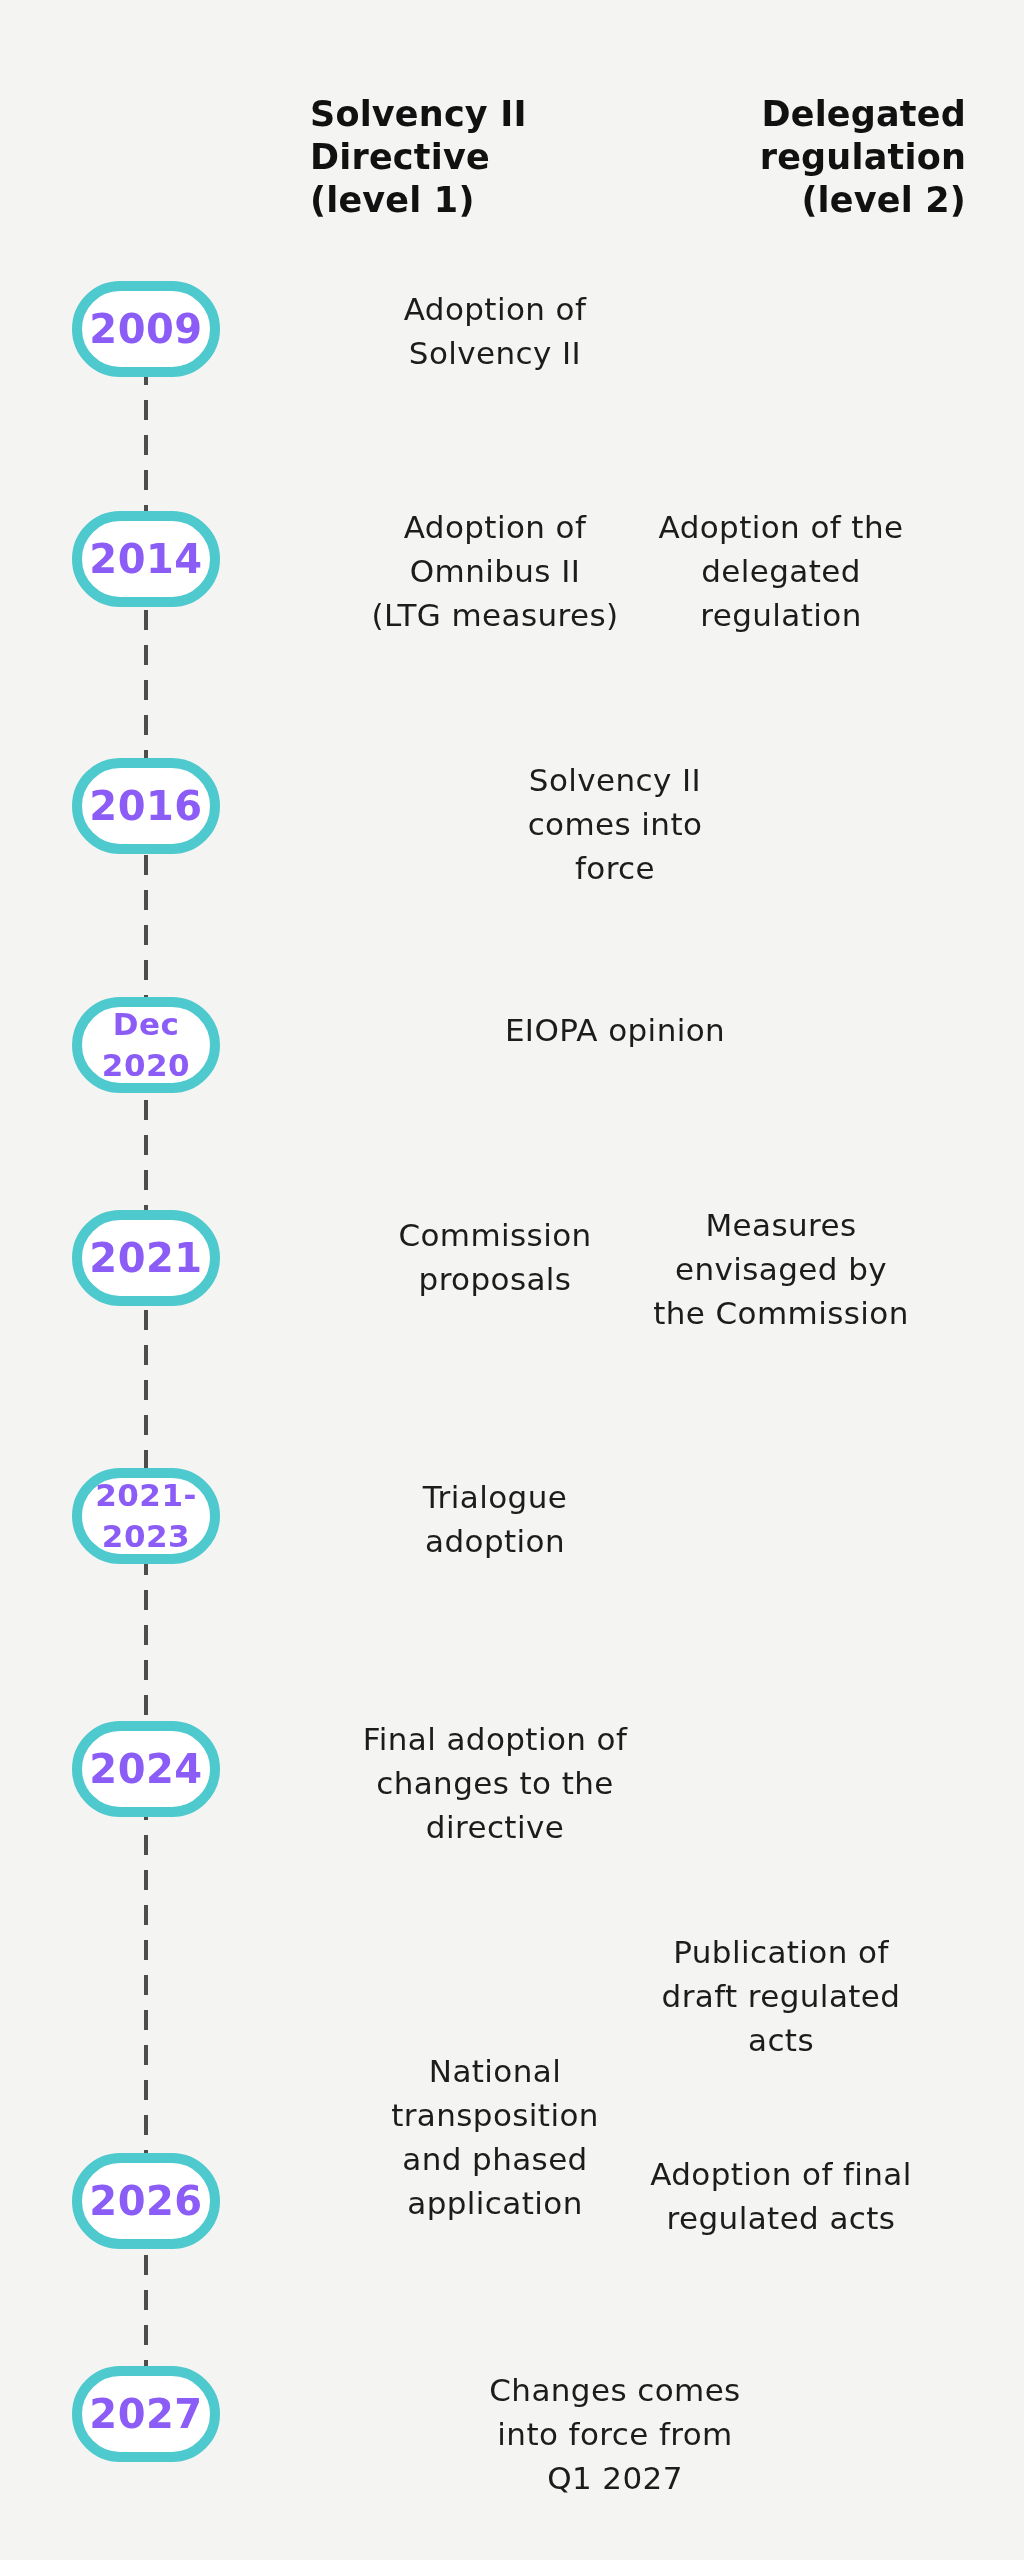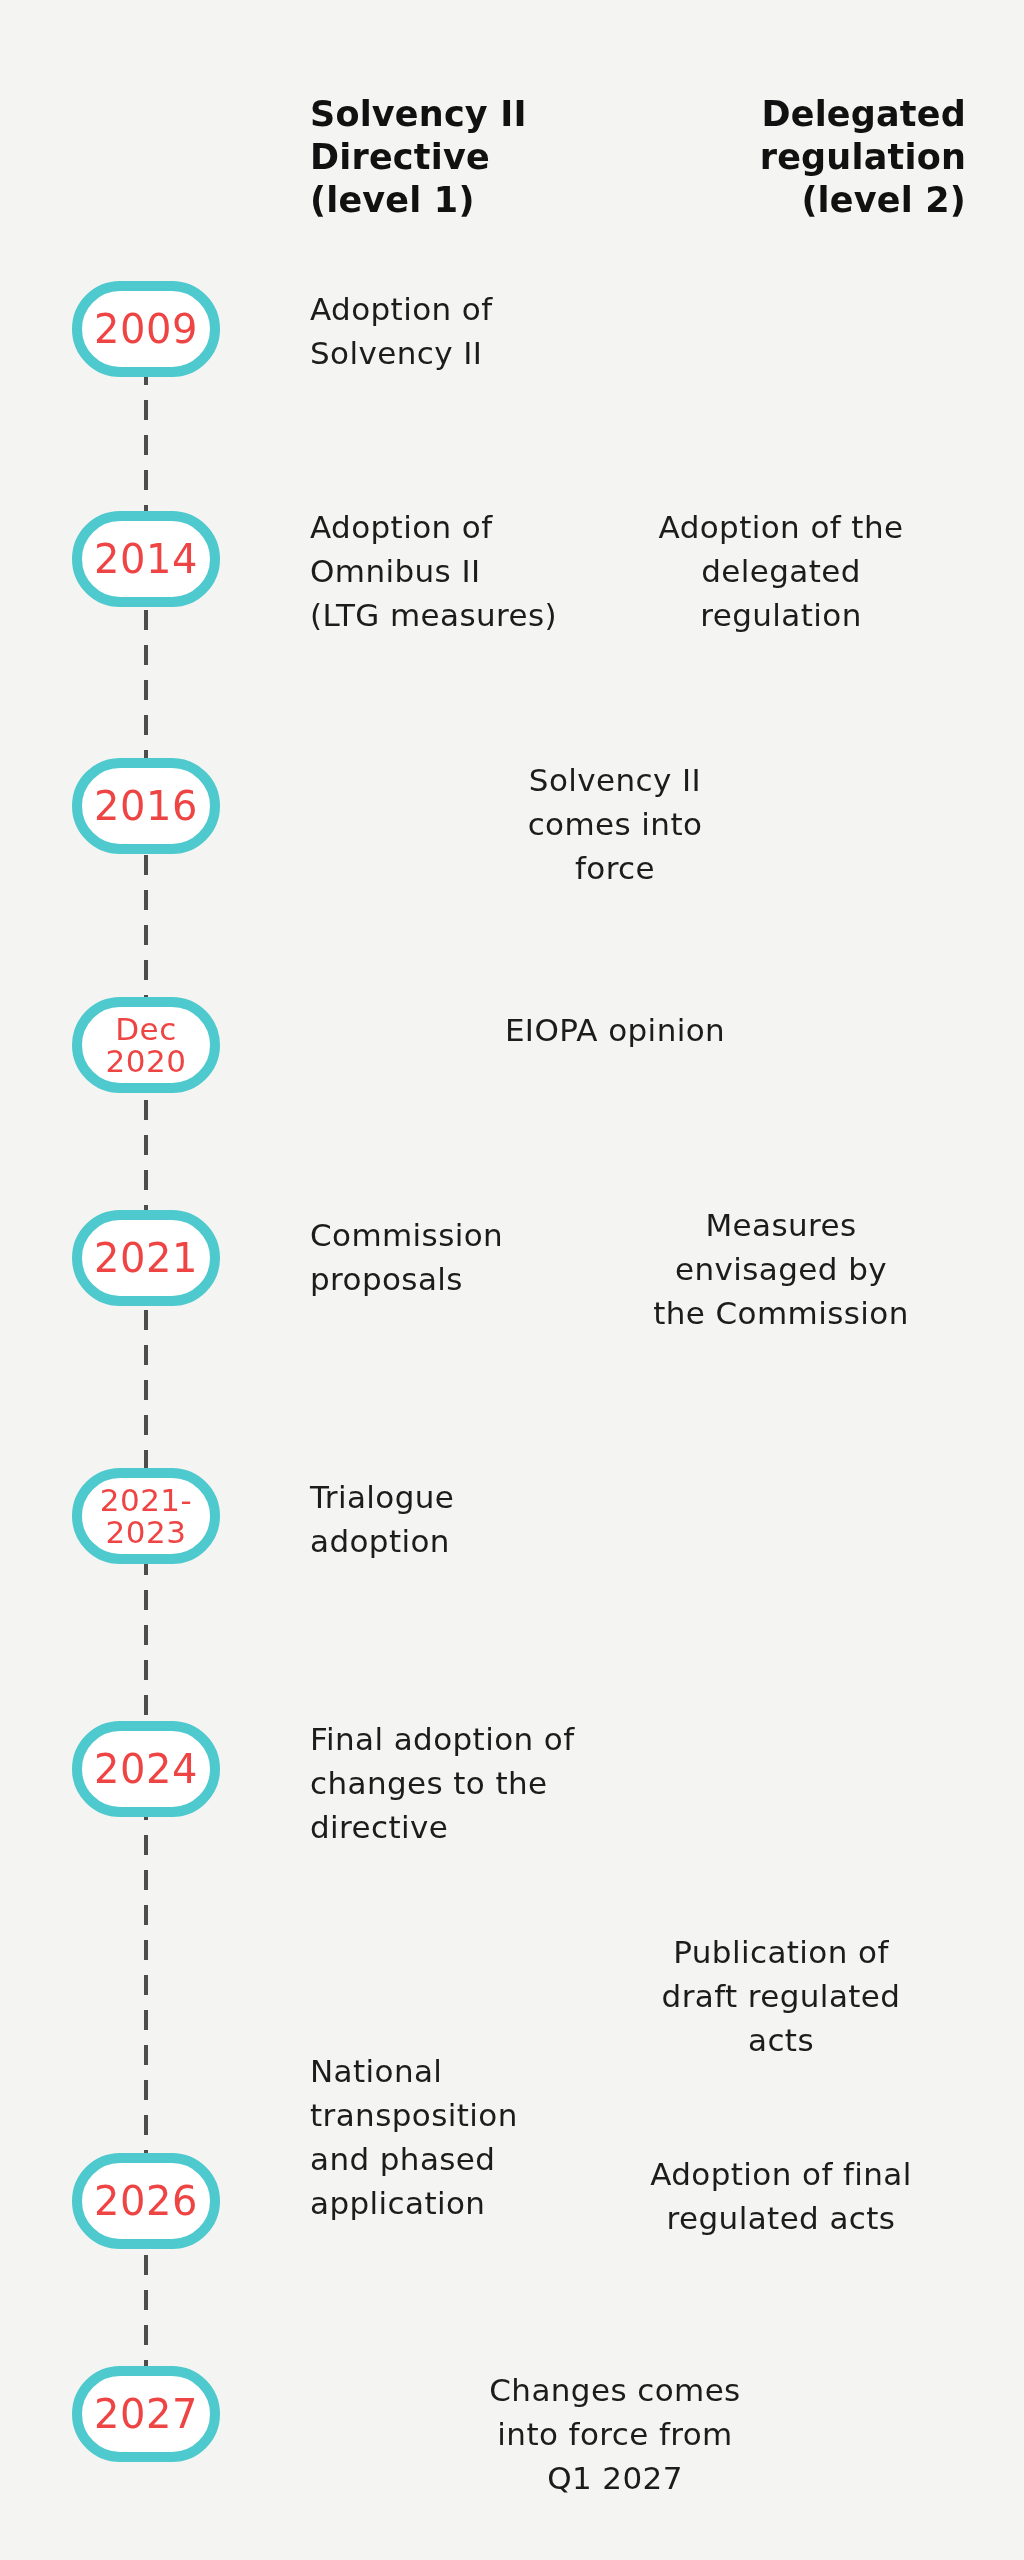--- a/index.html
+++ b/index.html
@@ -37,29 +37,29 @@
     width: 148px;
     height: 96px;
     box-sizing: border-box;
     background: #ffffff;
     border: 10px solid #4ec9ce;
     border-radius: 999px;
     display: flex;
     align-items: center;
     justify-content: center;
     font-size: 40px;
-    font-weight: 400;
+    font-weight: 700;
     letter-spacing: 0.5px;
-    color: #ef4444;
+    color: #8b5cf6;
     z-index: 2;
     text-align: center;
   }
   .badge.multiline {
     font-size: 31px;
-    line-height: 32px;
+    line-height: 41px;
     white-space: pre-line;
   }
   
   .heading {
     position: absolute;
     top: 93px;
     font-size: 35px;
     line-height: 43px;
     font-weight: 700;
     color: #111111;
@@ -73,21 +73,21 @@
   .note {
     position: absolute;
     font-size: 31px;
     line-height: 44px;
     font-weight: 400;
     color: #1c1c1c;
     white-space: pre-line;
     letter-spacing: 0.4px;
     z-index: 2;
   }
-  .note.left   { left: 310px; width: 370px; text-align: left; }
+  .note.left   { left: 310px; width: 370px; text-align: center; }
   .note.right  { right: 74px; width: 370px; text-align: center; }
   .note.center { left: 415px; width: 400px; text-align: center; }
 </style>
 </head>
 <body>
 
 <div class="canvas">
 
   <div class="timeline-line"></div>
 

